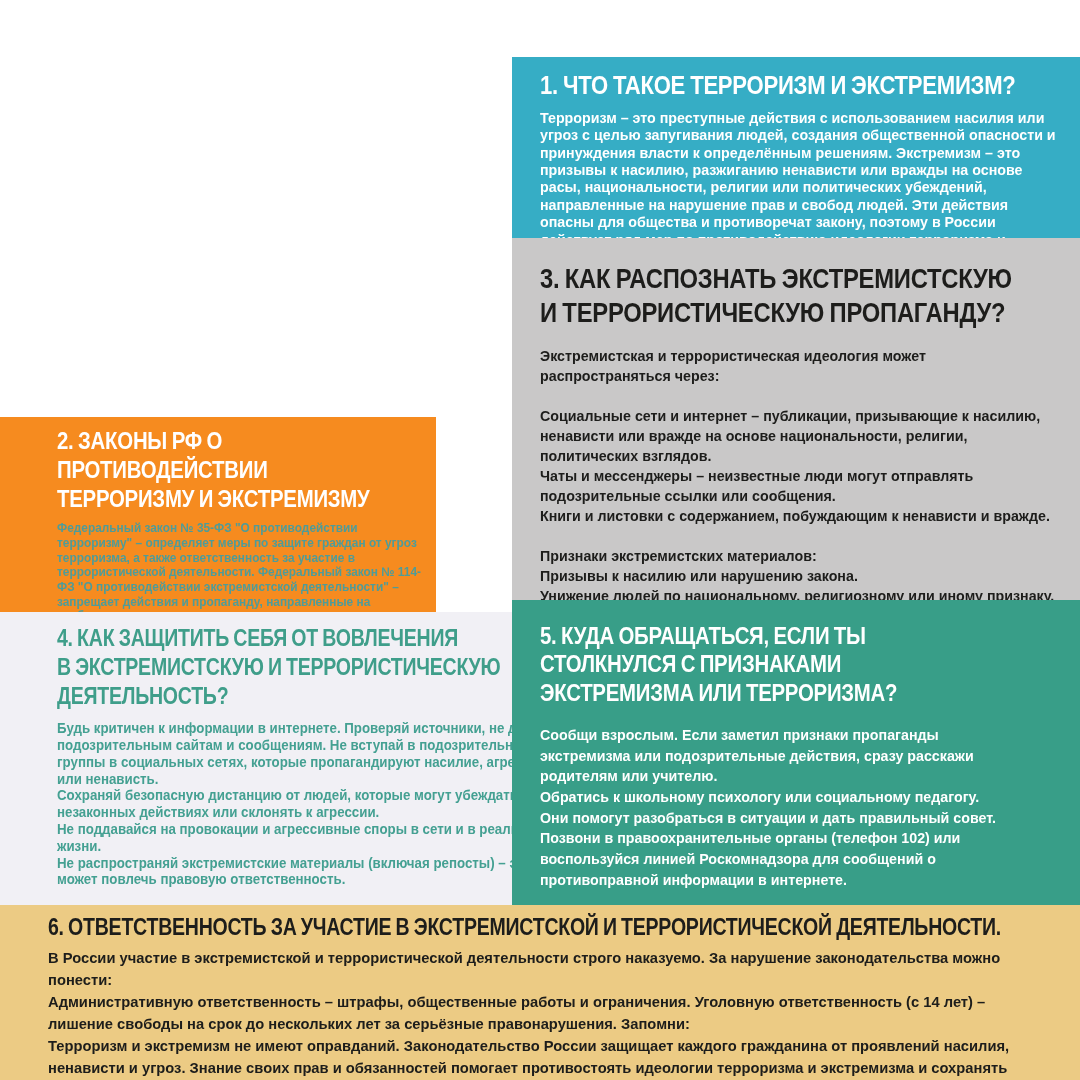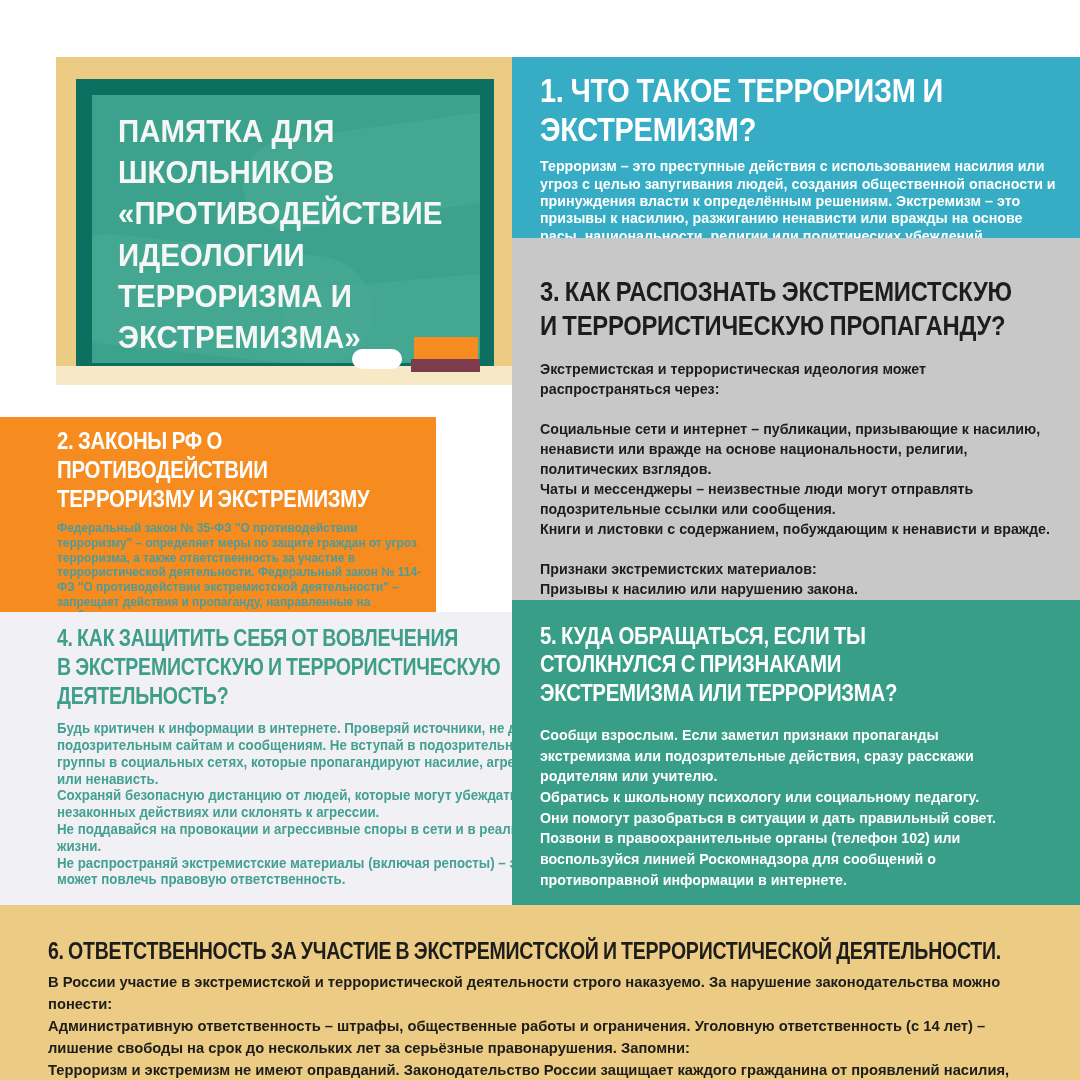--- a/index.html
+++ b/index.html
@@ -26,66 +26,46 @@
   .smudge.b{left:-40px;top:150px;width:320px;height:110px;transform:rotate(6deg);}
   .smudge.c{left:190px;top:185px;width:260px;height:80px;transform:rotate(-5deg);}
   .board-title{position:absolute;left:26px;top:16px;right:6px;color:#f5f7f6;font-weight:bold;font-size:31px;line-height:1.33;}
   .ledge{position:absolute;left:0;top:309px;width:456px;height:19px;background:var(--ledge);}
   .chalk{position:absolute;left:296px;top:292px;width:50px;height:20px;background:#ffffff;border-radius:10px;}
   .eraser-top{position:absolute;left:358px;top:280px;width:64px;height:24px;background:var(--orange);}
   .eraser-felt{position:absolute;left:355px;top:302px;width:69px;height:13px;background:var(--maroon);}
 
   
   .s1{left:512px;top:57px;width:568px;height:181px;background:var(--teal-blue);padding:14px 24px 0 28px;color:#ffffff;}
-  .s3{left:512px;top:238px;width:568px;height:362px;background:var(--gray);padding:37px 24px 0 28px;color:var(--dark-text);}
+  .s3{left:512px;top:238px;width:568px;height:362px;background:var(--gray);padding:24px 24px 0 28px;color:var(--dark-text);}
   .s5{left:512px;top:600px;width:568px;height:305px;background:var(--green);padding:22px 24px 0 28px;color:#ffffff;}
   
   .s2{left:0;top:385px;width:436px;height:227px;background:var(--orange);padding:10px 8px 0 57px;margin-top:32px;}
   .s4{left:0;top:612px;width:584px;height:293px;background:var(--light);padding:12px 10px 0 57px;}
   
   .s6{left:0;top:905px;width:1080px;height:175px;background:var(--tan);padding:8px 42px 0 48px;color:var(--dark-text);}
 
-  .s1 h2{font-size:34px;line-height:1.15;margin-bottom:8px;}
+  .s1 h2{font-size:26px;line-height:1.15;margin-bottom:8px;}
   .s1 .body{font-size:15px;line-height:1.16;font-weight:bold;}
   .s3 h2{font-size:28px;line-height:1.22;margin-bottom:16px;}
   .s3 .body{font-size:15px;line-height:1.33;font-weight:bold;}
   .s5 h2{font-size:24px;line-height:1.18;margin-bottom:18px;}
   .s5 .body{font-size:15px;line-height:1.38;font-weight:bold;max-width:462px;}
   .s2 h2{font-size:24px;line-height:1.2;margin-bottom:8px;color:#ffffff;}
   .s2 .body{font-size:12.5px;line-height:1.17;font-weight:bold;color:var(--body-teal);}
   .s4 h2{font-size:23px;line-height:1.25;margin-bottom:10px;color:var(--heading-teal);}
   .s4 .body{font-size:14px;line-height:1.2;font-weight:bold;color:var(--body-teal-light);}
-  .s6 h2{font-size:23px;line-height:1.25;margin-bottom:5px;margin-top:24px;}
+  .s6 h2{font-size:23px;line-height:1.25;margin-bottom:5px;}
   .s6 .body{font-size:15.5px;line-height:1.42;font-weight:bold;}
 </style>
 </head>
 <body>
 
 <div class="poster">
 
-  <div class="abs scene">
-    <div class="frame"></div>
-    <div class="board">
-      <div class="smudge a"></div>
-      <div class="smudge b"></div>
-      <div class="smudge c"></div>
-      <div class="board-title">
-        <span class="cond95">ПАМЯТКА ДЛЯ
-ШКОЛЬНИКОВ
-«ПРОТИВОДЕЙСТВИЕ
-ИДЕОЛОГИИ
-ТЕРРОРИЗМА И
-ЭКСТРЕМИЗМА»</span>
-      </div>
-    </div>
-    <div class="ledge"></div>
-    <div class="chalk"></div>
-    <div class="eraser-top"></div>
-    <div class="eraser-felt"></div>
-  </div>
 
   <section class="card s1">
     <h2>
         <span class="cond">1. ЧТО ТАКОЕ ТЕРРОРИЗМ И ЭКСТРЕМИЗМ?</span>
       </h2>
     <p class="body">
         <span class="cond95">Терроризм – это преступные действия с использованием насилия или угроз с целью запугивания людей, создания общественной опасности и принуждения власти к определённым решениям. Экстремизм – это призывы к насилию, разжиганию ненависти или вражды на основе расы, национальности, религии или политических убеждений, направленные на нарушение прав и свобод людей. Эти действия опасны для общества и противоречат закону, поэтому в России действует ряд мер по противодействию идеологии терроризма и экстремизма.</span>
       </p>
   </section>
 

